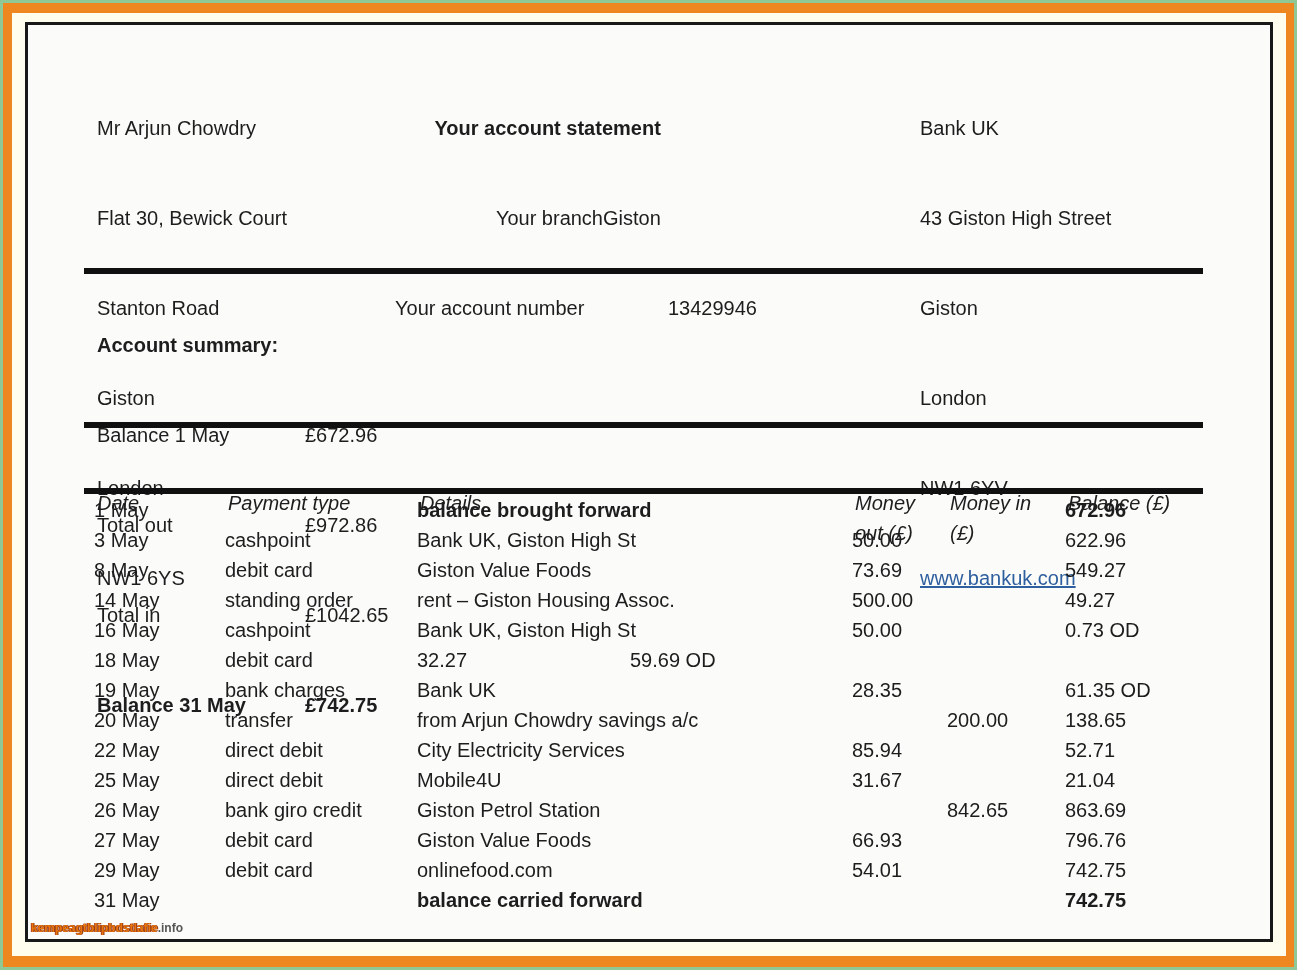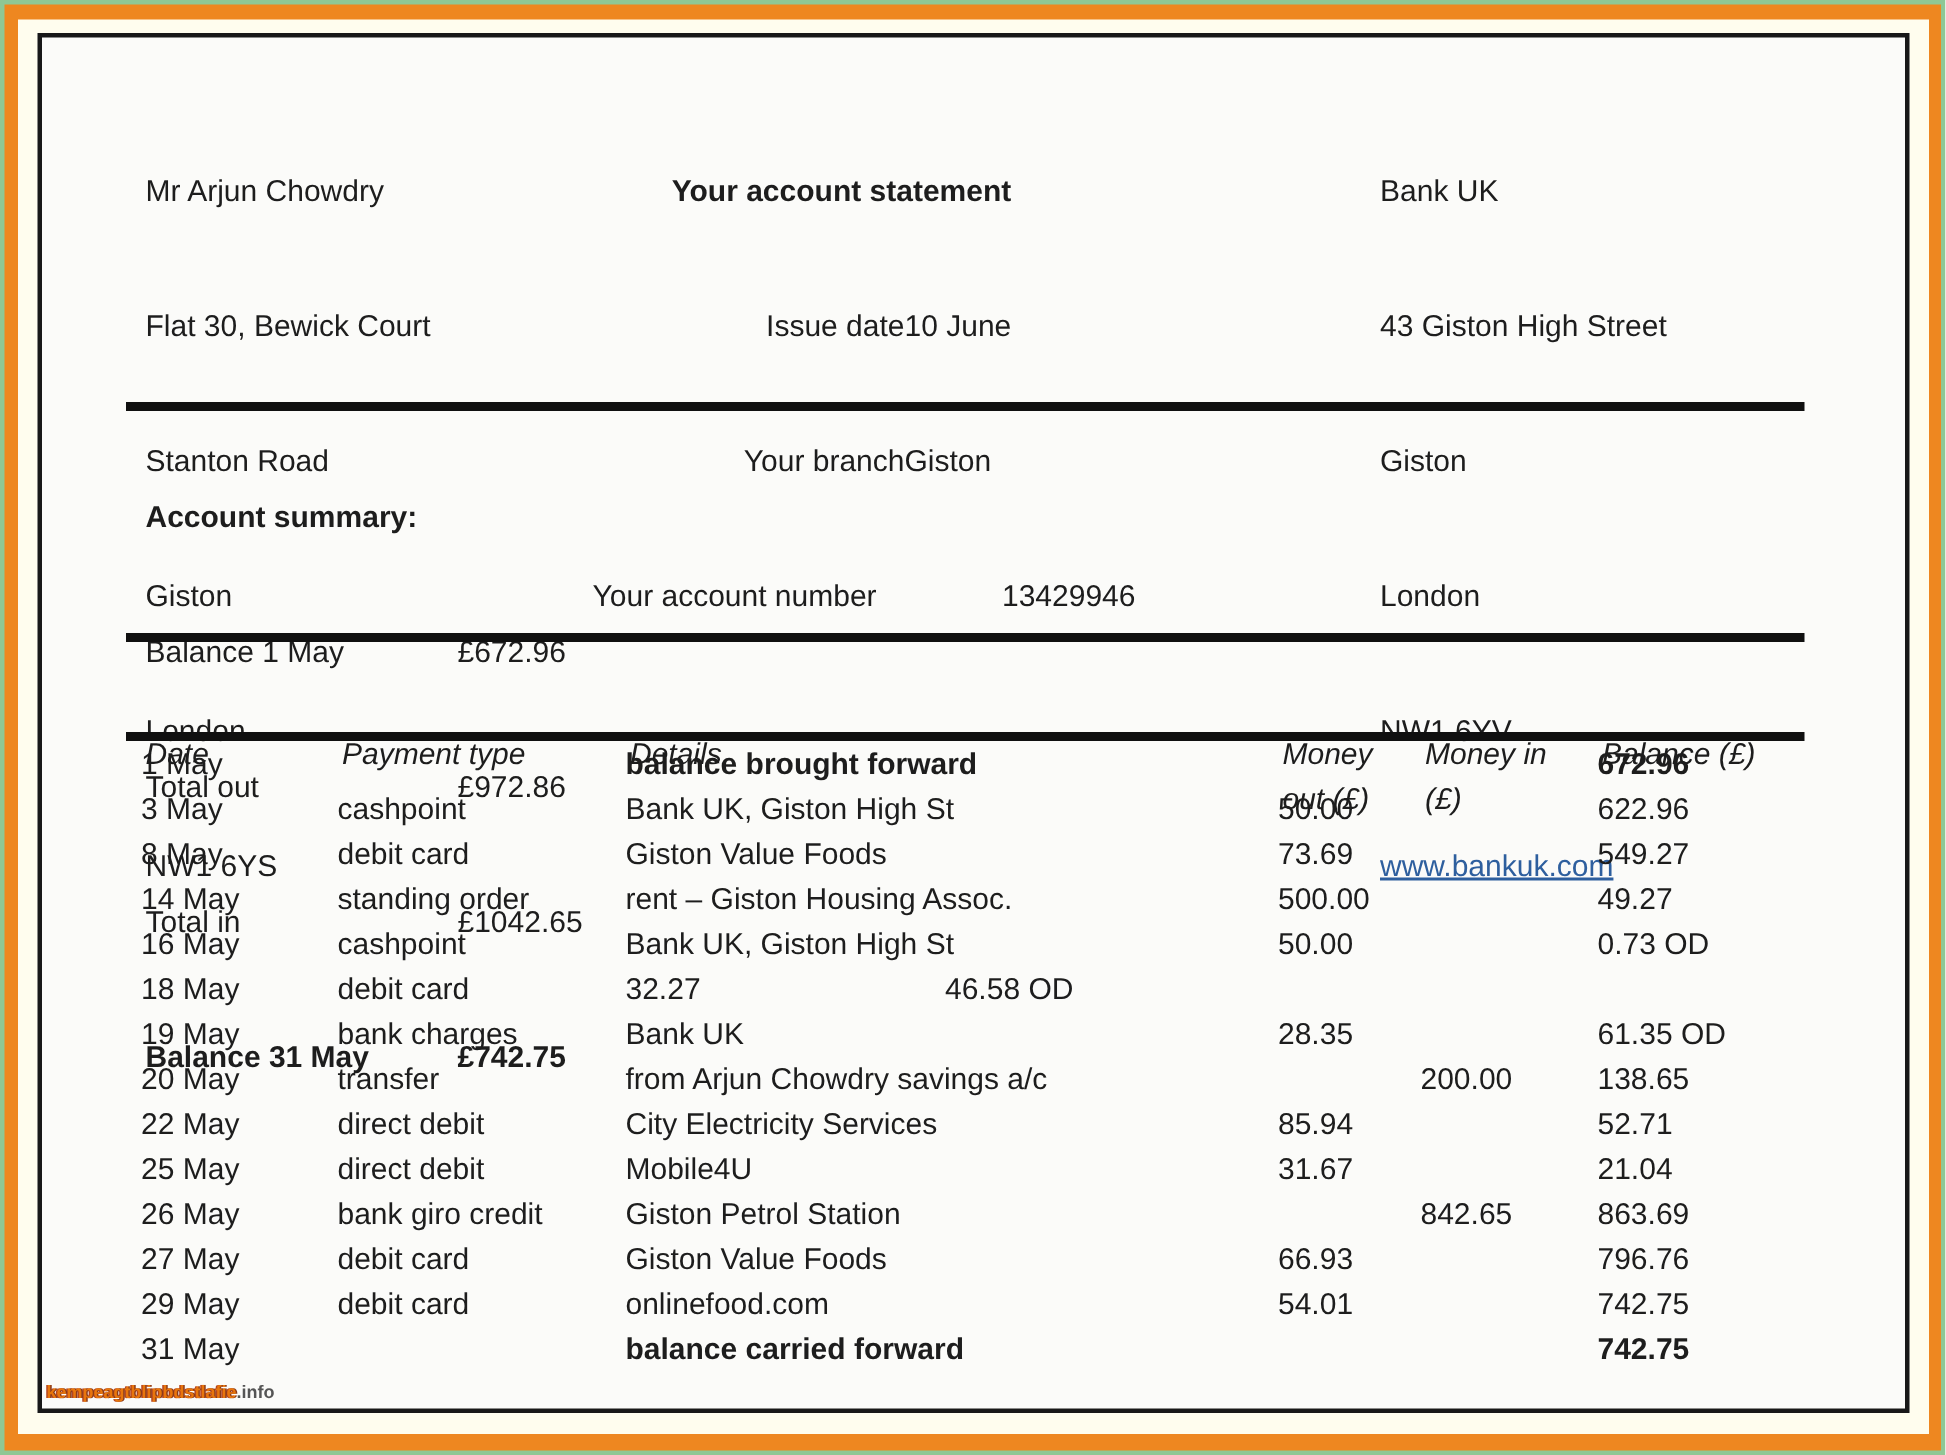--- a/index.html
+++ b/index.html
@@ -71,24 +71,20 @@
     <span class="addr-line">Flat 30, Bewick Court</span>
     <span class="addr-line">Stanton Road</span>
     <span class="addr-line">Giston</span>
     <span class="addr-line">London</span>
     <span class="addr-line">NW1 6YS</span>
   </div>
 
   <div class="statement txt">
     <div class="st-title">Your account statement</div>
     <div class="st-row">
-      <span class="st-label">Issue date</span>
-      <span class="st-value">10 June</span>
-    </div>
-    <div class="st-row">
       <span class="st-label">Your branch</span>
       <span class="st-value">Giston</span>
     </div>
     <div class="st-row acct">
       <span class="st-label">Your account number</span>
       <span class="st-value">13429946</span>
     </div>
   </div>
 
   <div class="bank txt">
@@ -170,21 +166,21 @@
       <span class="c-type">cashpoint</span>
       <span class="c-details">Bank UK, Giston High St</span>
       <span class="c-out">50.00</span>
       <span class="c-in"></span>
       <span class="c-bal">0.73 OD</span>
     </div><div class="trow">
       <span class="c-date">18 May</span>
       <span class="c-type">debit card</span>
       <span class="c-out">32.27</span>
       <span class="c-in"></span>
-      <span class="c-bal">46.58 OD</span>
+      <span class="c-bal">59.69 OD</span>
     </div><div class="trow">
       <span class="c-date">19 May</span>
       <span class="c-type">bank charges</span>
       <span class="c-details">Bank UK</span>
       <span class="c-out">28.35</span>
       <span class="c-in"></span>
       <span class="c-bal">61.35 OD</span>
     </div><div class="trow">
       <span class="c-date">20 May</span>
       <span class="c-type">transfer</span>

